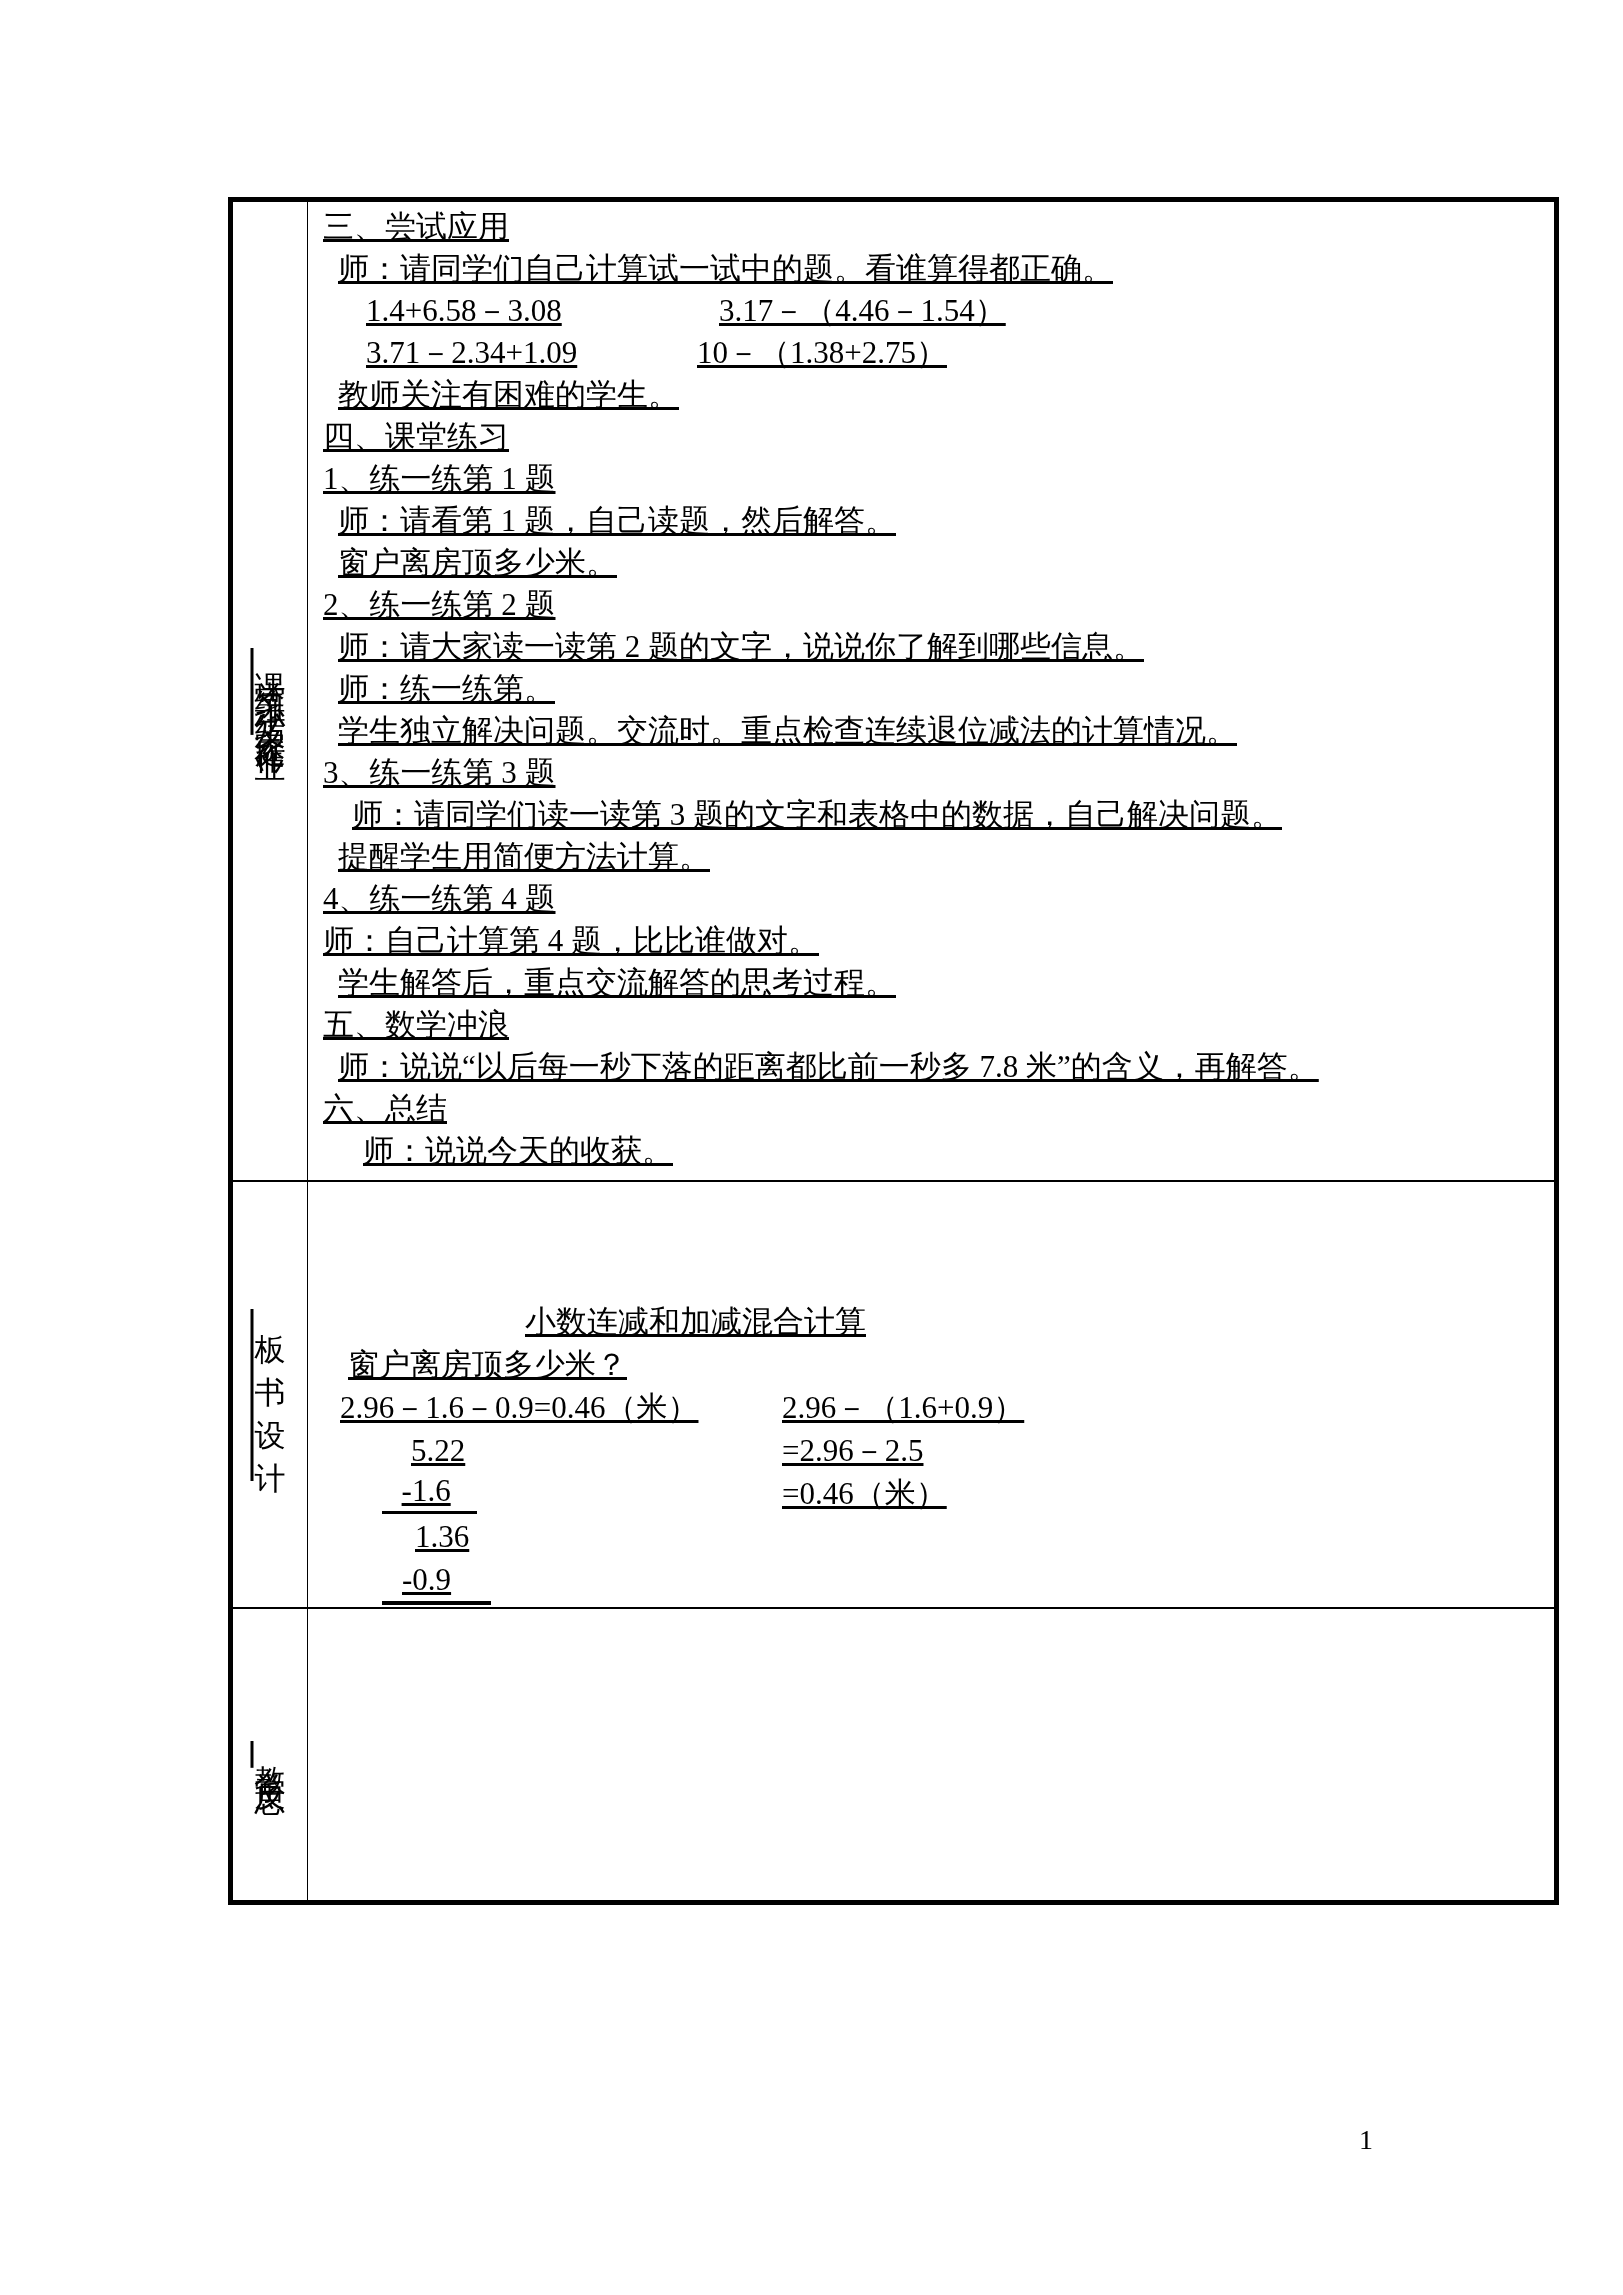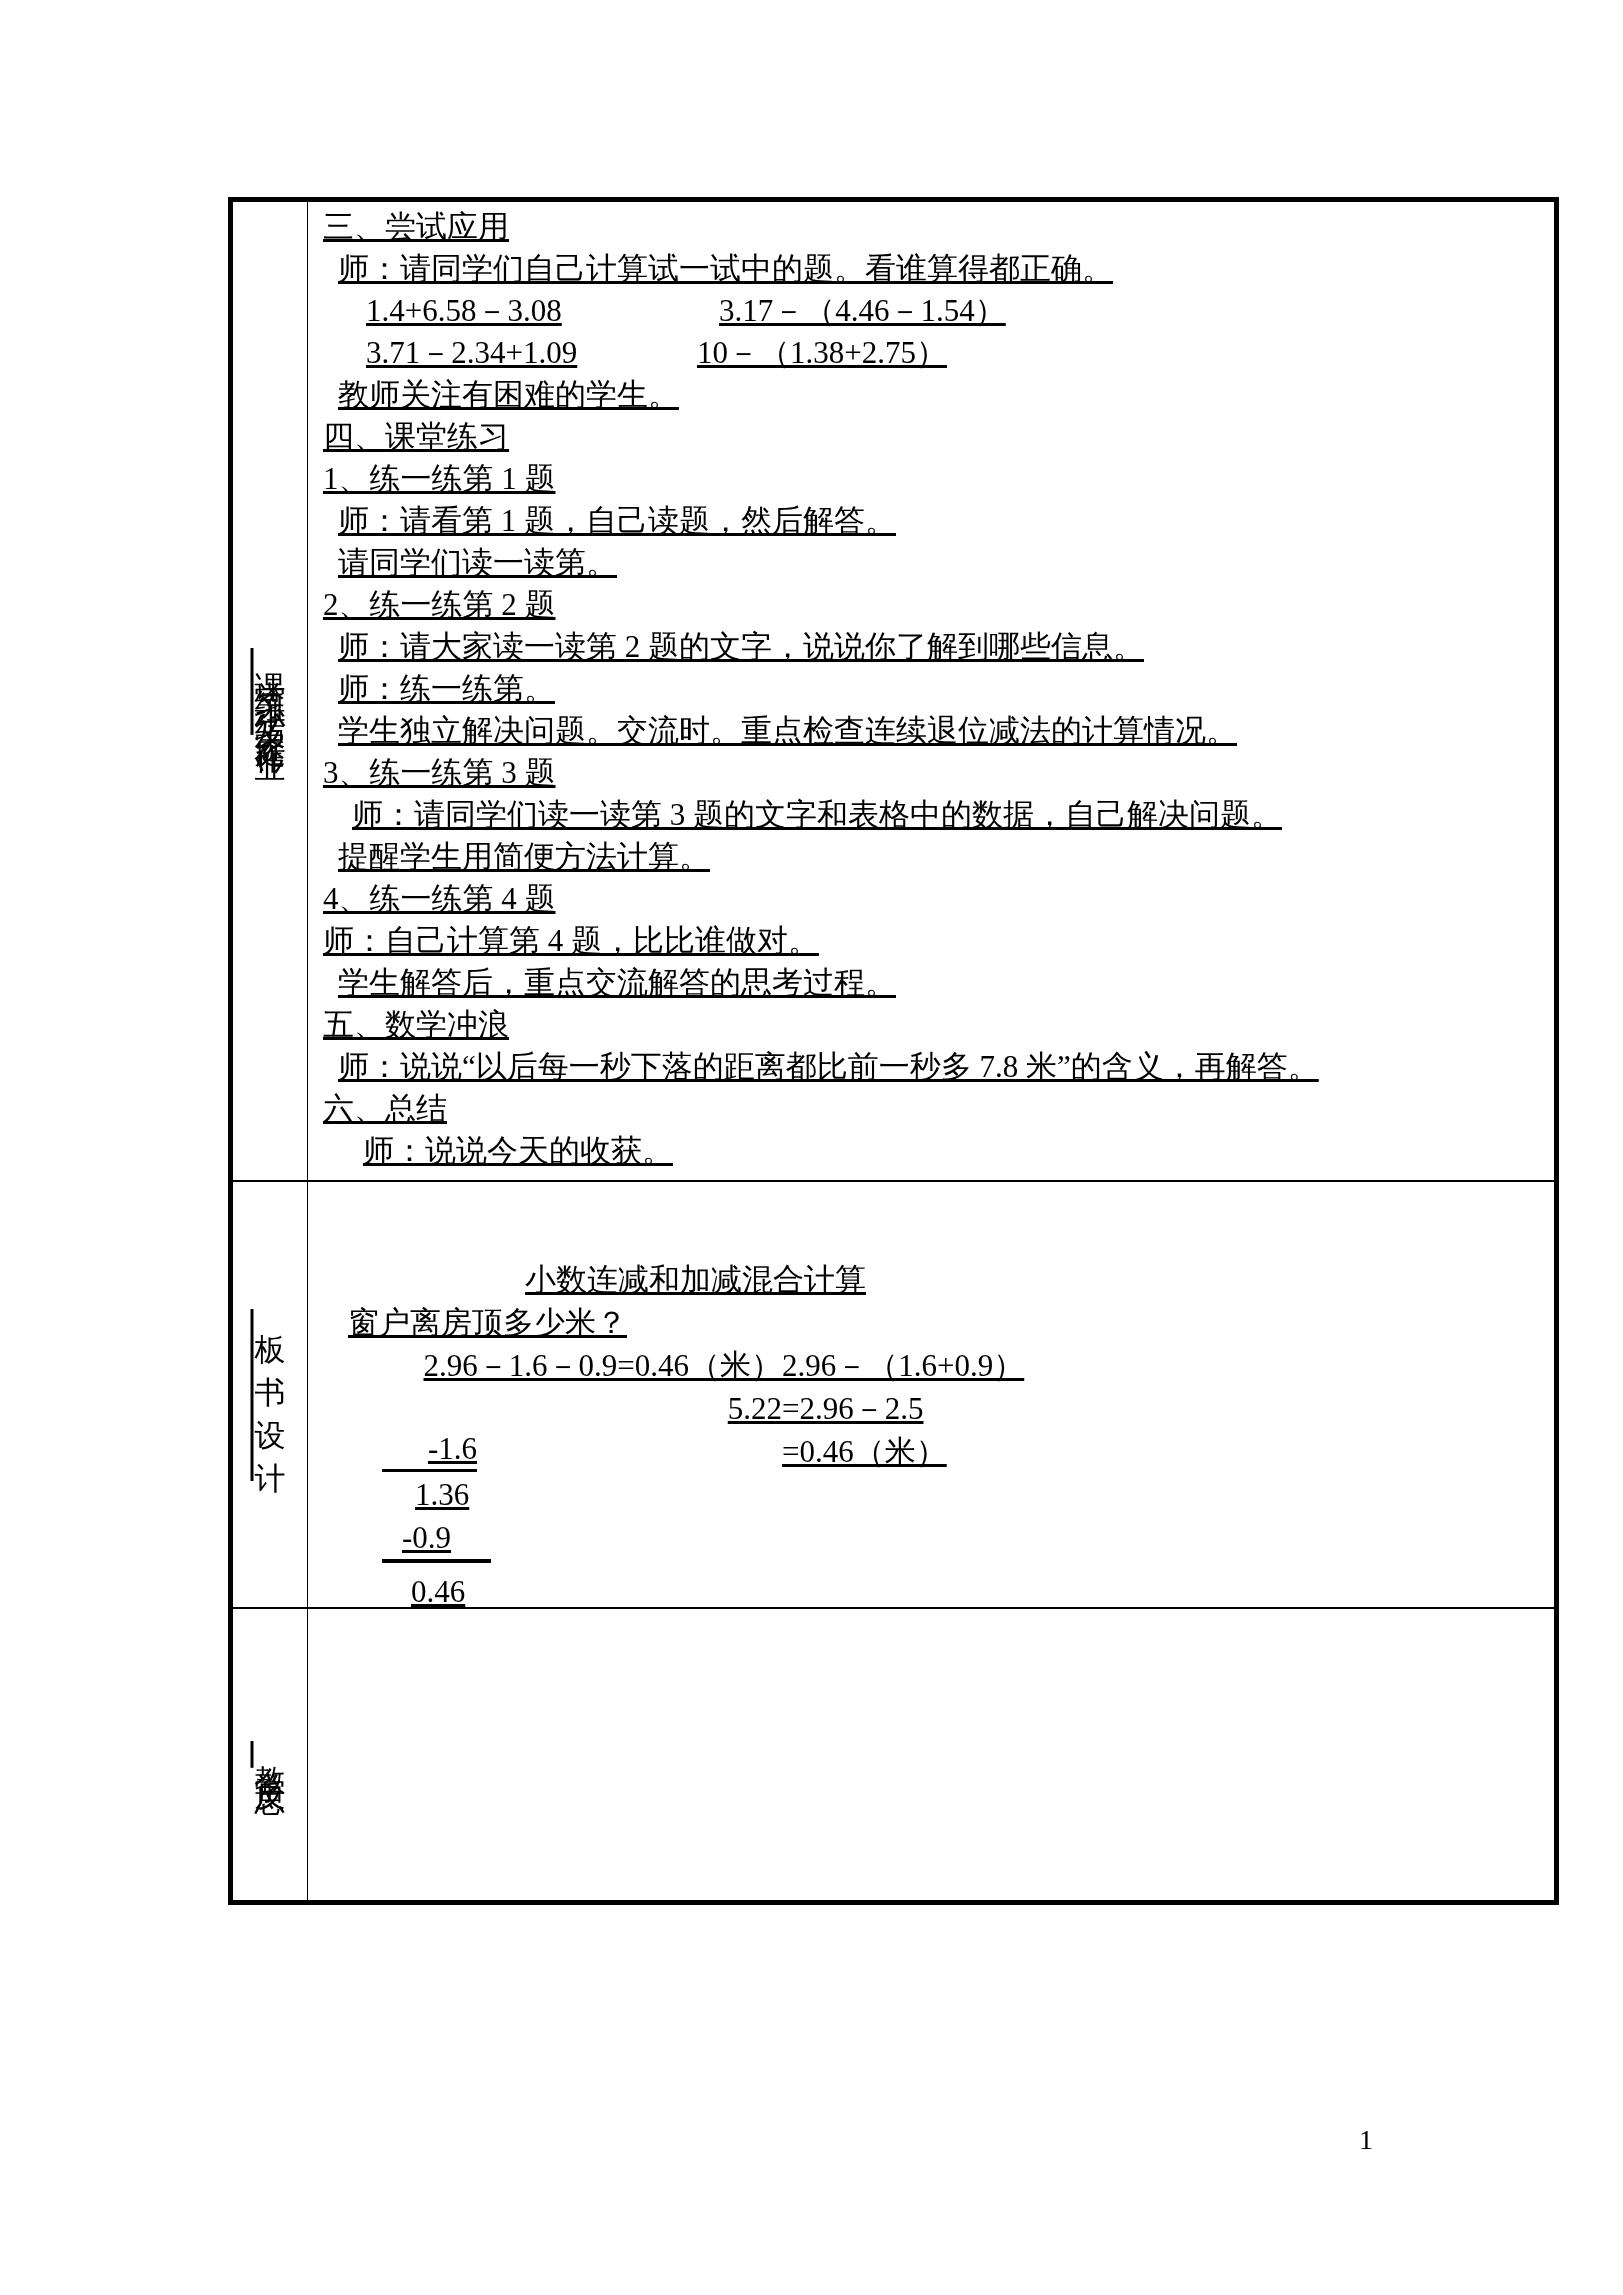--- a/index.html
+++ b/index.html
@@ -41,21 +41,21 @@
     white-space:nowrap;
   }
   .i1{padding-left:15px;}
   .i2{padding-left:29px;}
   .i3{padding-left:40px;}
   .eq{padding-left:43px;}
   .colA{display:inline-block;width:353px;}
   .colA2{display:inline-block;width:331px;}
 
   
-  .r2{padding-top:76px;text-align:right;}
+  .r2{padding-top:118px;}
   .bline{
     height:43px;
     display:flex;align-items:center;
     white-space:nowrap;
   }
   .b-title{margin-left:217px;}
   .b-question{margin-left:40px;}
   .bA{margin-left:32px;width:442px;box-sizing:border-box;}
   .bB{margin-left:103px;width:371px;box-sizing:border-box;}
   .rule-under{
@@ -94,21 +94,21 @@
         <span>3.17－（4.46－1.54）</span>
       </div>
       <div class="line eq">
         <span class="colA2">3.71－2.34+1.09</span>
         <span>10－（1.38+2.75）</span>
       </div>
       <div class="line i1">教师关注有困难的学生。</div>
       <div class="line">四、课堂练习</div>
       <div class="line">1、练一练第 1 题</div>
       <div class="line i1">师：请看第 1 题，自己读题，然后解答。</div>
-      <div class="line i1">请同学们读一读第。</div>
+      <div class="line i1">窗户离房顶多少米。</div>
       <div class="line">2、练一练第 2 题</div>
       <div class="line i1">师：请大家读一读第 2 题的文字，说说你了解到哪些信息。</div>
       <div class="line i1">师：练一练第。</div>
       <div class="line i1">学生独立解决问题。交流时。重点检查连续退位减法的计算情况。</div>
       <div class="line">3、练一练第 3 题</div>
       <div class="line i2">师：请同学们读一读第 3 题的文字和表格中的数据，自己解决问题。</div>
       <div class="line i1">提醒学生用简便方法计算。</div>
       <div class="line">4、练一练第 4 题</div>
       <div class="line">师：自己计算第 4 题，比比谁做对。</div>
       <div class="line i1">学生解答后，重点交流解答的思考过程。</div>

